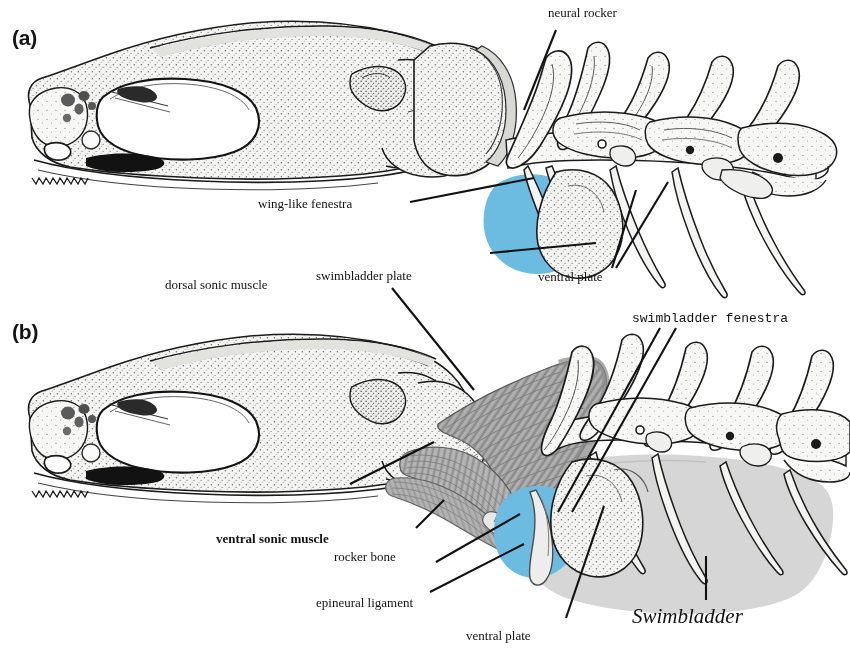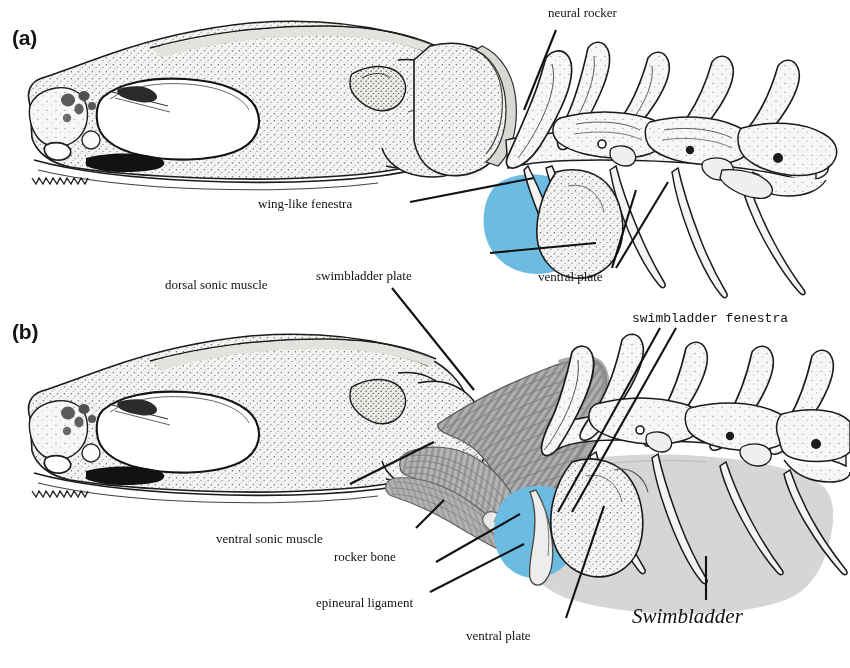--- a/index.html
+++ b/index.html
@@ -434,19 +434,19 @@
 <div class="panel-letter" style="left:12px;top:26px;">(a)</div>
 <div class="panel-letter" style="left:12px;top:320px;">(b)</div>
 
 <div class="lbl" style="left:548px;top:6px;">neural rocker</div>
 <div class="lbl" style="left:258px;top:197px;">wing-like fenestra</div>
 <div class="lbl" style="left:316px;top:247px;margin-top:22px;">swimbladder plate</div>
 <div class="lbl" style="left:538px;top:270px;">ventral plate</div>
 
 <div class="lbl" style="left:165px;top:278px;">dorsal sonic muscle</div>
 <div class="lbl" style="left:632px;top:312px;font-family:Liberation Mono, monospace;">swimbladder fenestra</div>
-<div class="lbl" style="left:216px;top:532px;">ventral sonic muscle</div>
+<div class="lbl" style="left:216px;top:532px;font-weight:bold;">ventral sonic muscle</div>
 <div class="lbl" style="left:334px;top:550px;">rocker bone</div>
 <div class="lbl" style="left:316px;top:596px;">epineural ligament</div>
 <div class="lbl" style="left:466px;top:629px;">ventral plate</div>
 <div class="lbl cap" style="left:632px;top:606px;">Swimbladder</div>
 
 </div>
 
 </body></html>

